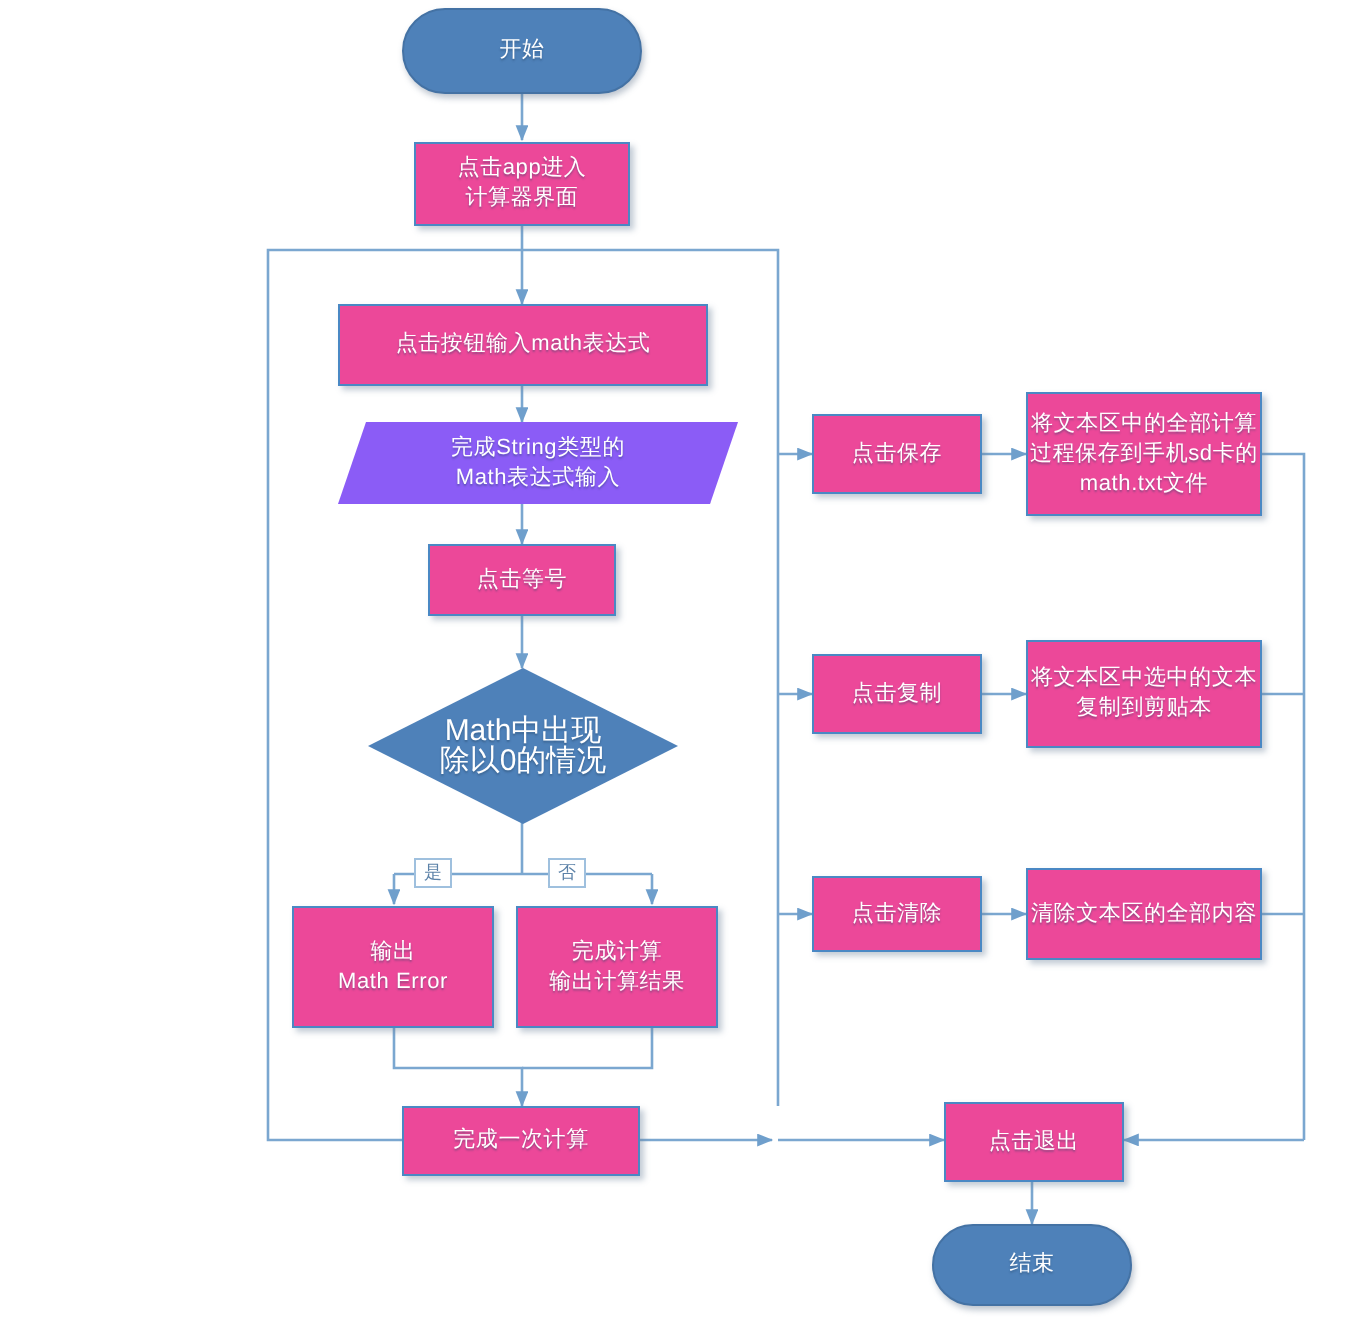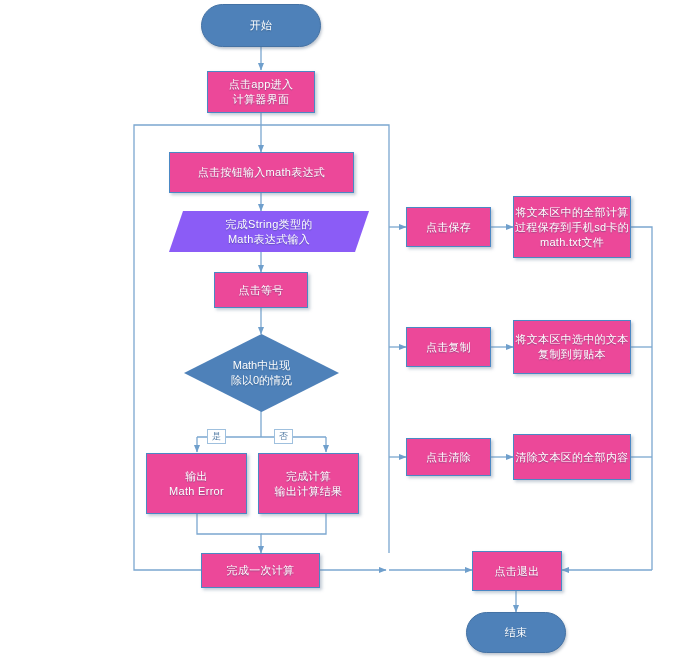--- a/index.html
+++ b/index.html
@@ -46,21 +46,21 @@
   .diamond-shape{
     position:absolute;left:0;top:0;width:100%;height:100%;
     background:#4e81b9;
     -webkit-clip-path:polygon(50% 0,100% 50%,50% 100%,0 50%);
     clip-path:polygon(50% 0,100% 50%,50% 100%,0 50%);
     filter:drop-shadow(2px 2px 2px rgba(100,120,145,.40));
   }
   .diamond-text{
     position:absolute;left:0;top:0;width:100%;height:100%;
     display:flex;align-items:center;justify-content:center;
-    color:#fff;font-size:11px;line-height:15px;text-align:center;
+    color:#fff;font-size:15px;line-height:15px;text-align:center;
     white-space:pre-line;
     text-shadow:0 1px 1px rgba(40,70,105,.45);
   }
   .edge-label{
     position:absolute;
     background:#ffffff;
     border:1px solid #9fc0de;
     color:#5c82a8;
     font-size:9px;
     line-height:11px;

